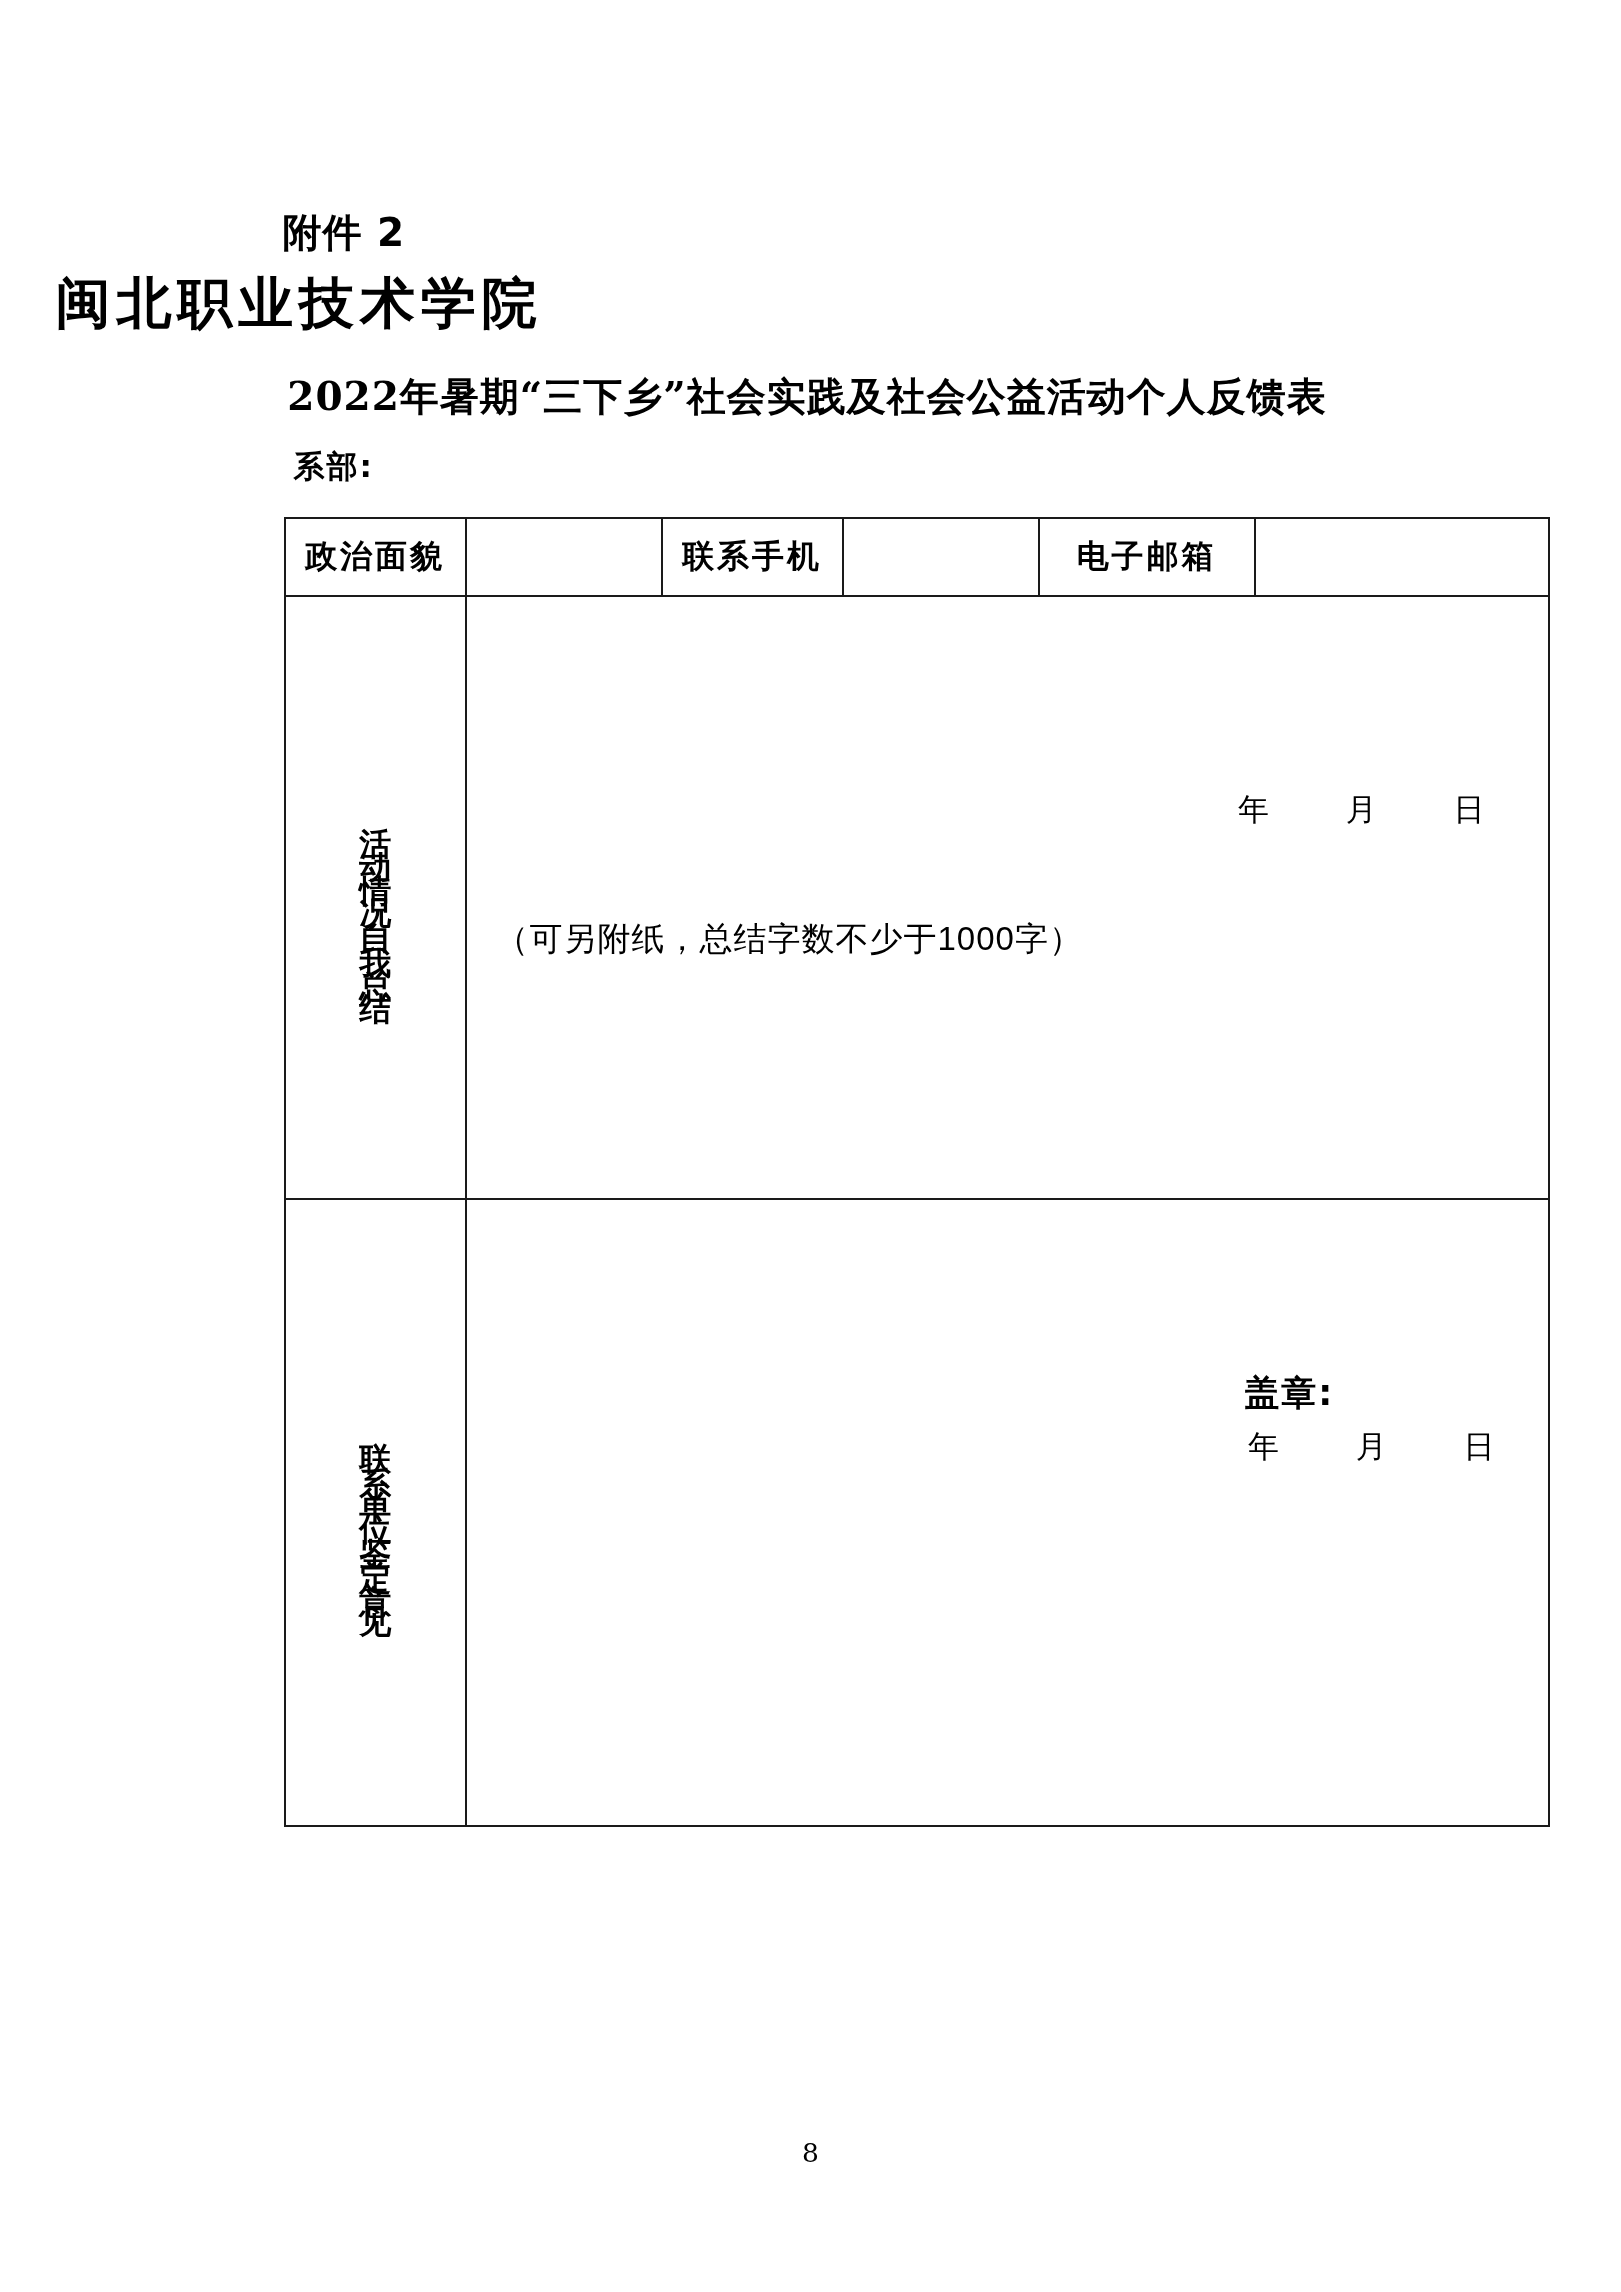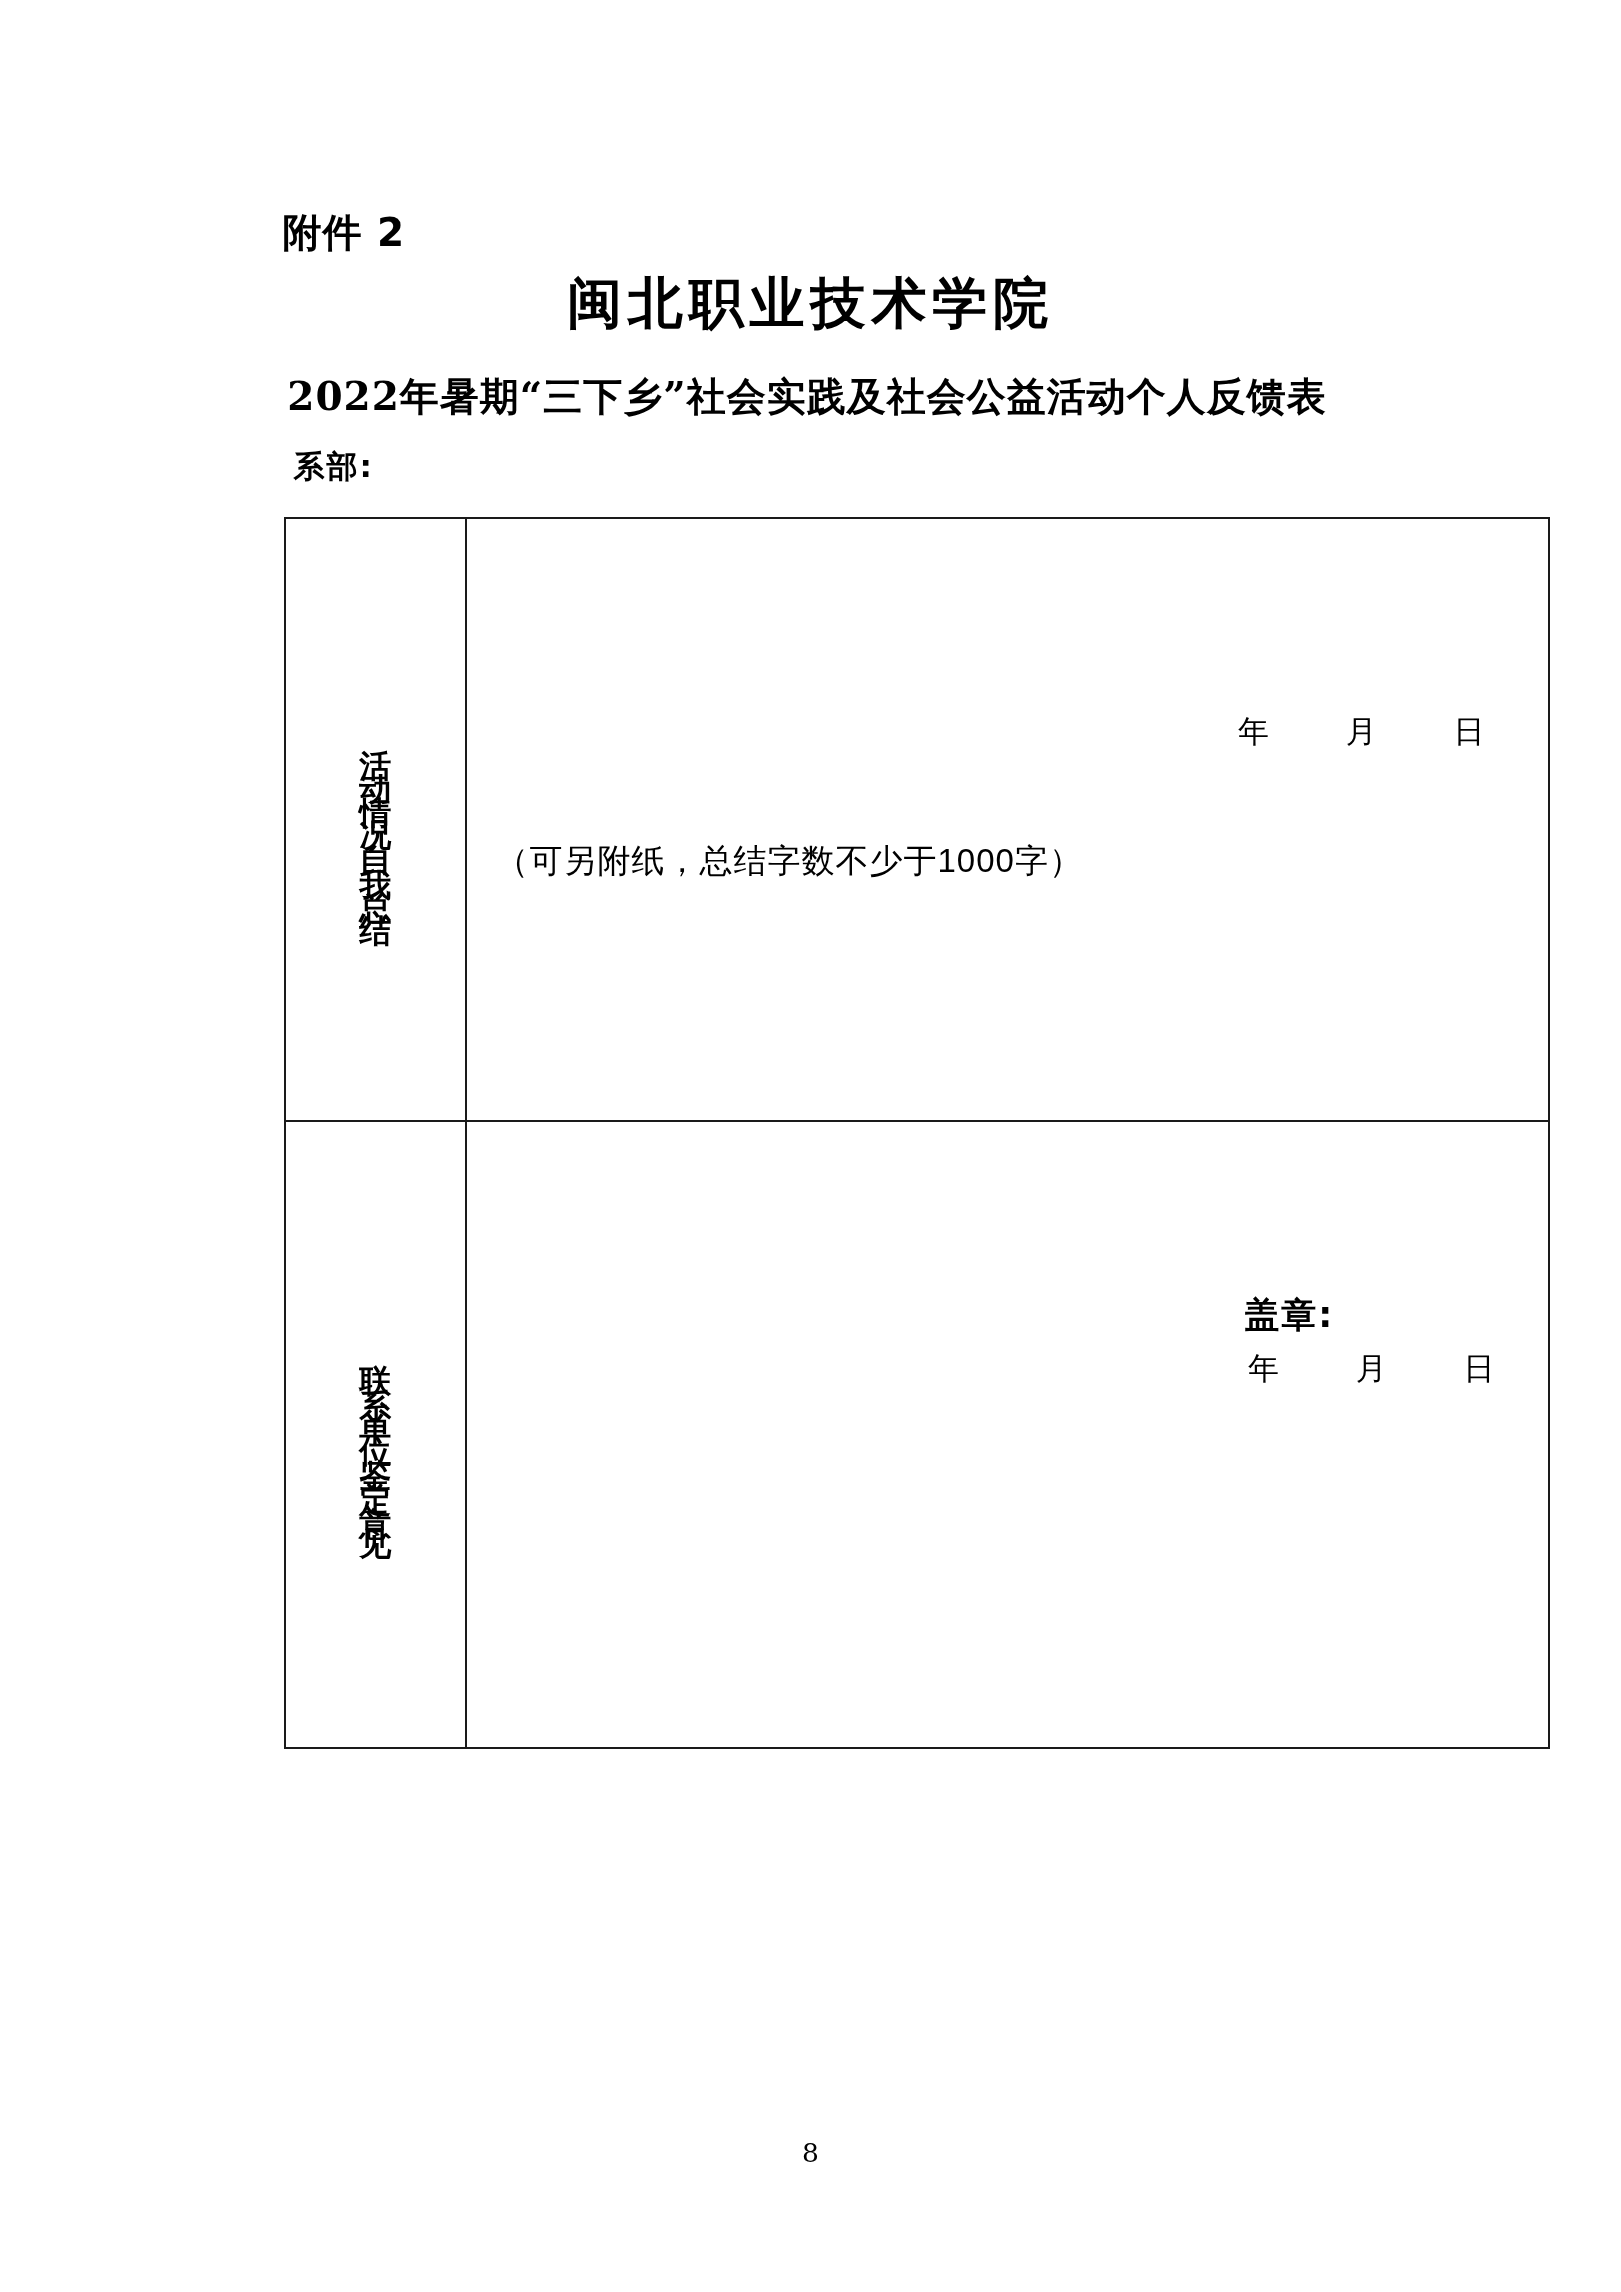--- a/index.html
+++ b/index.html
@@ -32,21 +32,21 @@
     white-space: nowrap;
     font-family: "DejaVu Sans", "Liberation Sans", sans-serif;
   }
 
   
   .doc-title {
     position: absolute;
     left: 0;
     right: 0;
     top: 267px;
-    text-align: center;
+    text-align: left;
     font-size: 55px;
     font-weight: 700;
     letter-spacing: 5.9px;
     font-family: "DejaVu Serif", "Liberation Serif", serif;
   }
   .doc-subtitle {
     position: absolute;
     left: 0;
     right: 7px;
     top: 370px;
@@ -200,20 +200,28 @@
   <table class="form-table">
     <colgroup>
       <col style="width:181px">
       <col style="width:196px">
       <col style="width:181px">
       <col style="width:196px">
       <col style="width:216px">
       <col style="width:294px">
     </colgroup>
     <tbody>
+      <tr>
+        <td class="lbl">政治面貌</td>
+        <td class="val"></td>
+        <td class="lbl">联系手机</td>
+        <td class="val"></td>
+        <td class="lbl">电子邮箱</td>
+        <td class="val"></td>
+      </tr>
       <tr style="height:603px">
         <td class="vlabel">
           <span class="vtext">活动情况自我总结</span>
         </td>
         <td class="bigcell" colspan="5">
           <div class="bigcell-inner">
             <div class="note-line">（可另附纸，总结字数不少于1000字）</div>
             <div class="date-line">
               <span>年</span>
               <span class="gap"></span>

